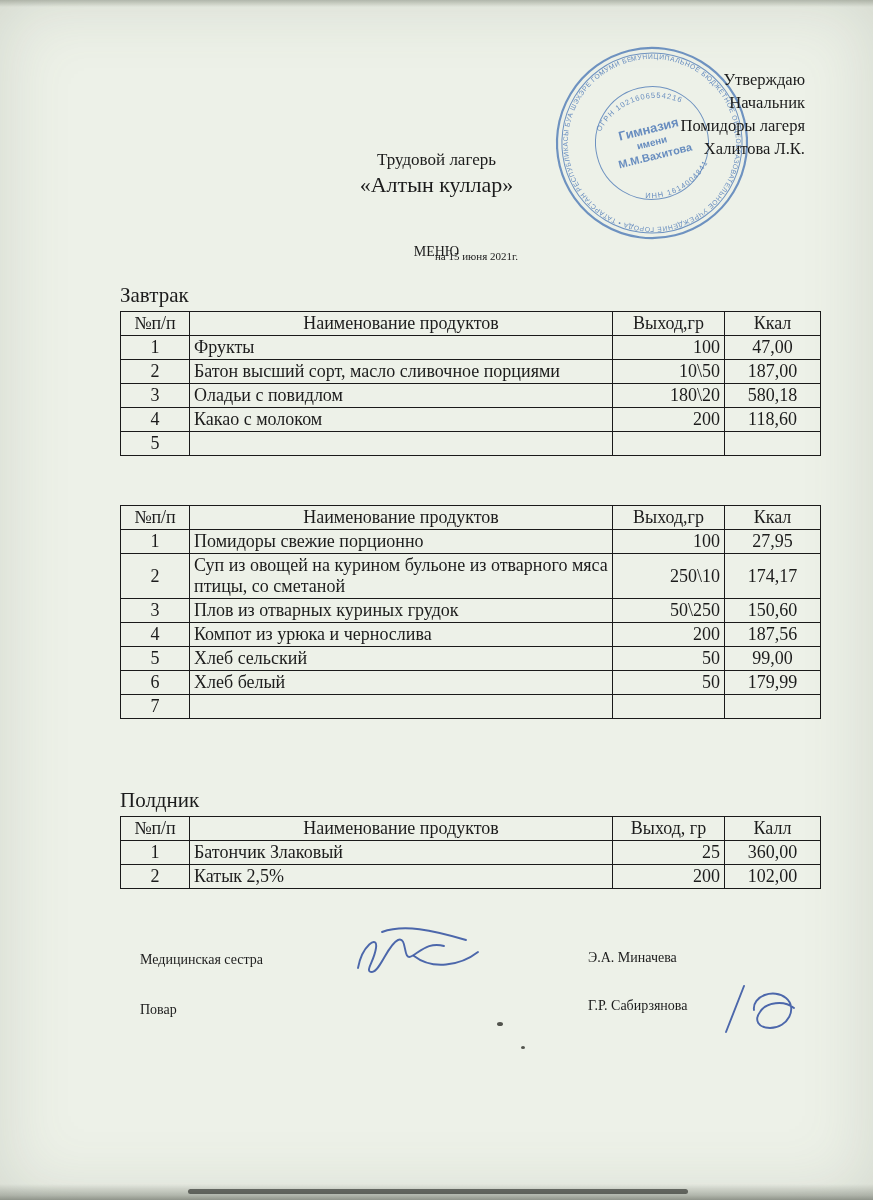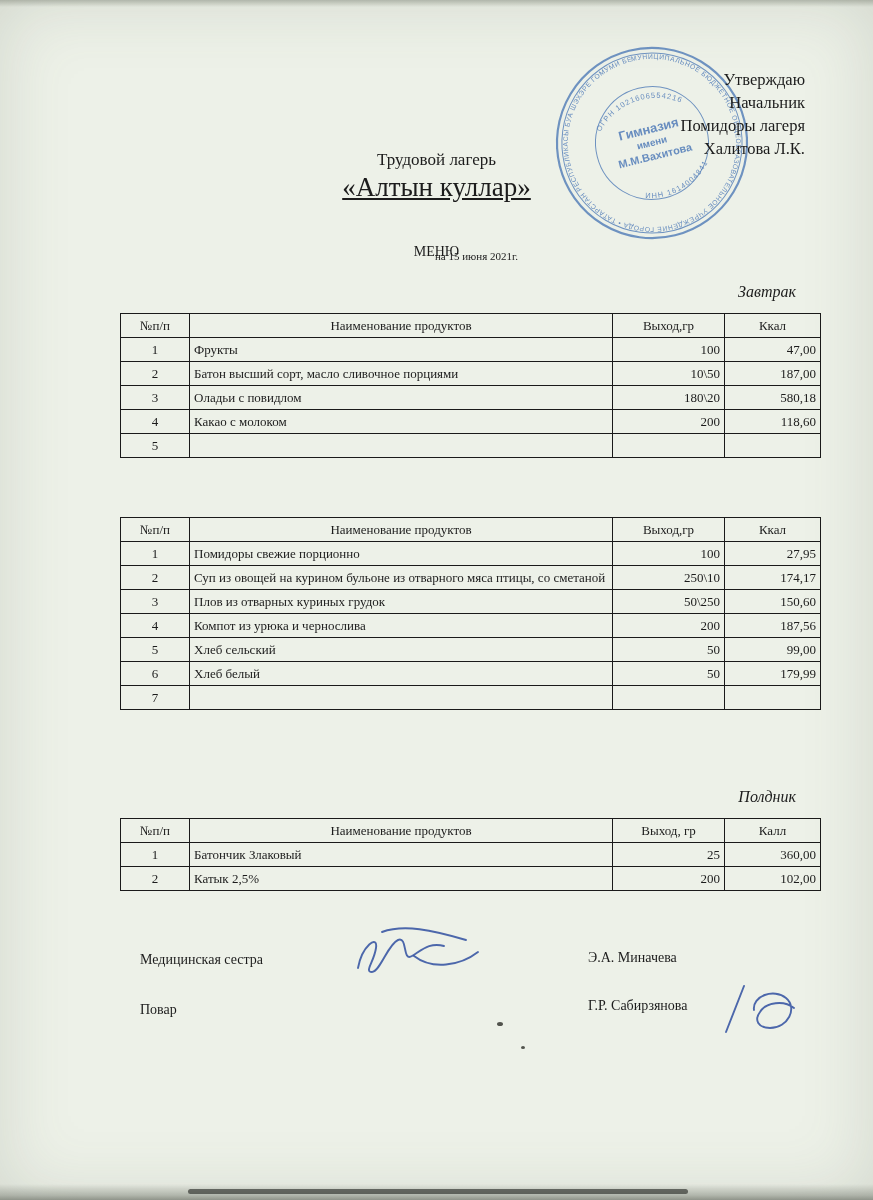--- a/index.html
+++ b/index.html
@@ -19,35 +19,35 @@
 
   .stamp{position:absolute;left:553px;top:44px;width:198px;height:198px;
     transform:rotate(-14deg);opacity:.85;}
   .stamp svg{width:100%;height:100%;}
 
   .approval{position:absolute;top:68px;right:68px;text-align:right;
     font-size:16.5px;line-height:23px;}
 
   .center-line{position:absolute;left:0;width:873px;text-align:center;}
   .org-line{top:150px;font-size:17px;}
-  .camp-title{top:172px;font-size:27px;text-decoration:underline;}
+  .camp-title{top:172px;font-size:22px;}
   .menu-line{top:244px;font-size:14px;}
   .date-line{top:250px;font-size:11px;margin-left:40px;}
 
   .meal{position:absolute;left:120px;width:676px;}
-  .meal-title{text-align:right;font-size:16px;margin-bottom:3px;font-style:italic;}
+  .meal-title{text-align:left;font-size:21px;margin-bottom:3px;}
   table.menu-table{border-collapse:collapse;table-layout:fixed;width:676px;
-    font-size:13px;margin-top:12px;}
+    font-size:18px;}
   table.menu-table th, table.menu-table td{
     border:1px solid #1a1a1a;padding:1px 4px;height:21px;vertical-align:middle;}
   table.menu-table th{font-weight:normal;text-align:center;}
   td.col-num{width:60px;text-align:center;}
   td.col-name{width:414px;text-align:left;padding-left:8px;}
   td.col-out{width:103px;text-align:right;}
-  td.col-kcal{width:87px;text-align:right;}
+  td.col-kcal{width:87px;text-align:center;}
   th.h-num{width:60px;} th.h-name{width:414px;font-family:Liberation Serif, serif;} th.h-out{width:103px;} th.h-kcal{width:87px;}
 
   .sig-label,.sig-name{position:absolute;font-size:14px;}
   .sig-svg{position:absolute;}
   .sig-svg path{fill:none;stroke:#2f4fa0;stroke-width:1.9;stroke-linecap:round;opacity:.85;}
 
   .speck{position:absolute;background:#2a2c26;border-radius:50%;opacity:.8;}
 </style>
 </head>
 <body>

